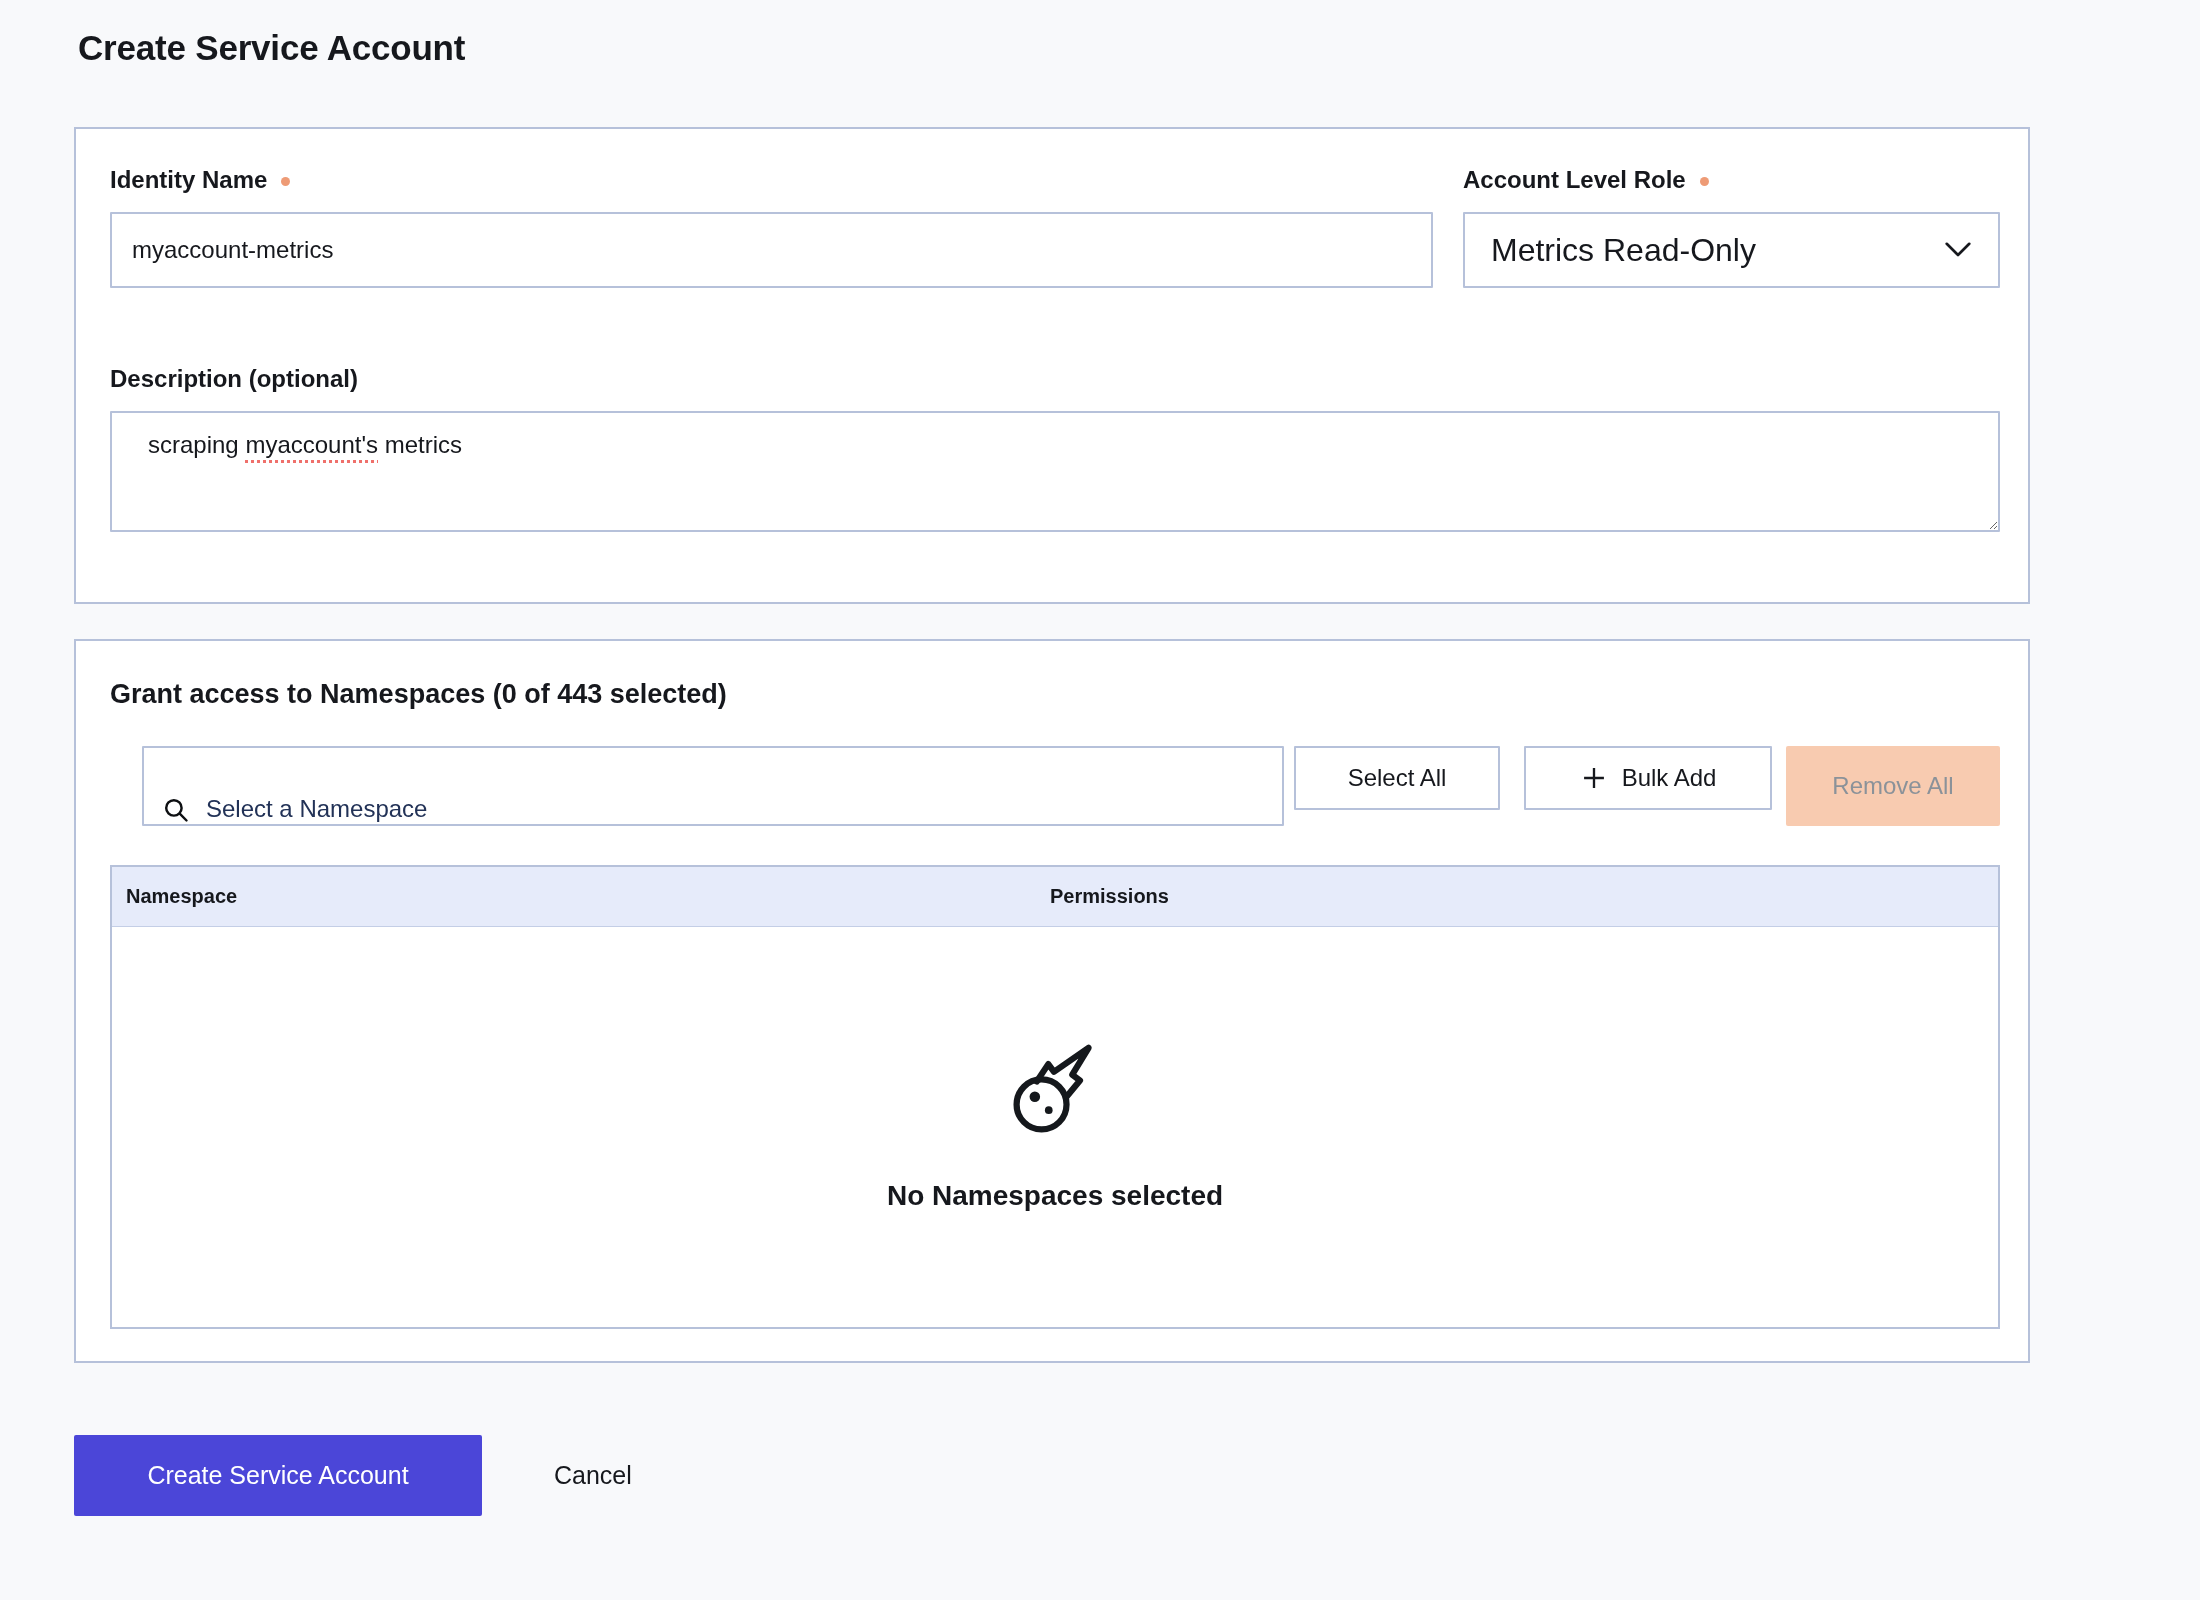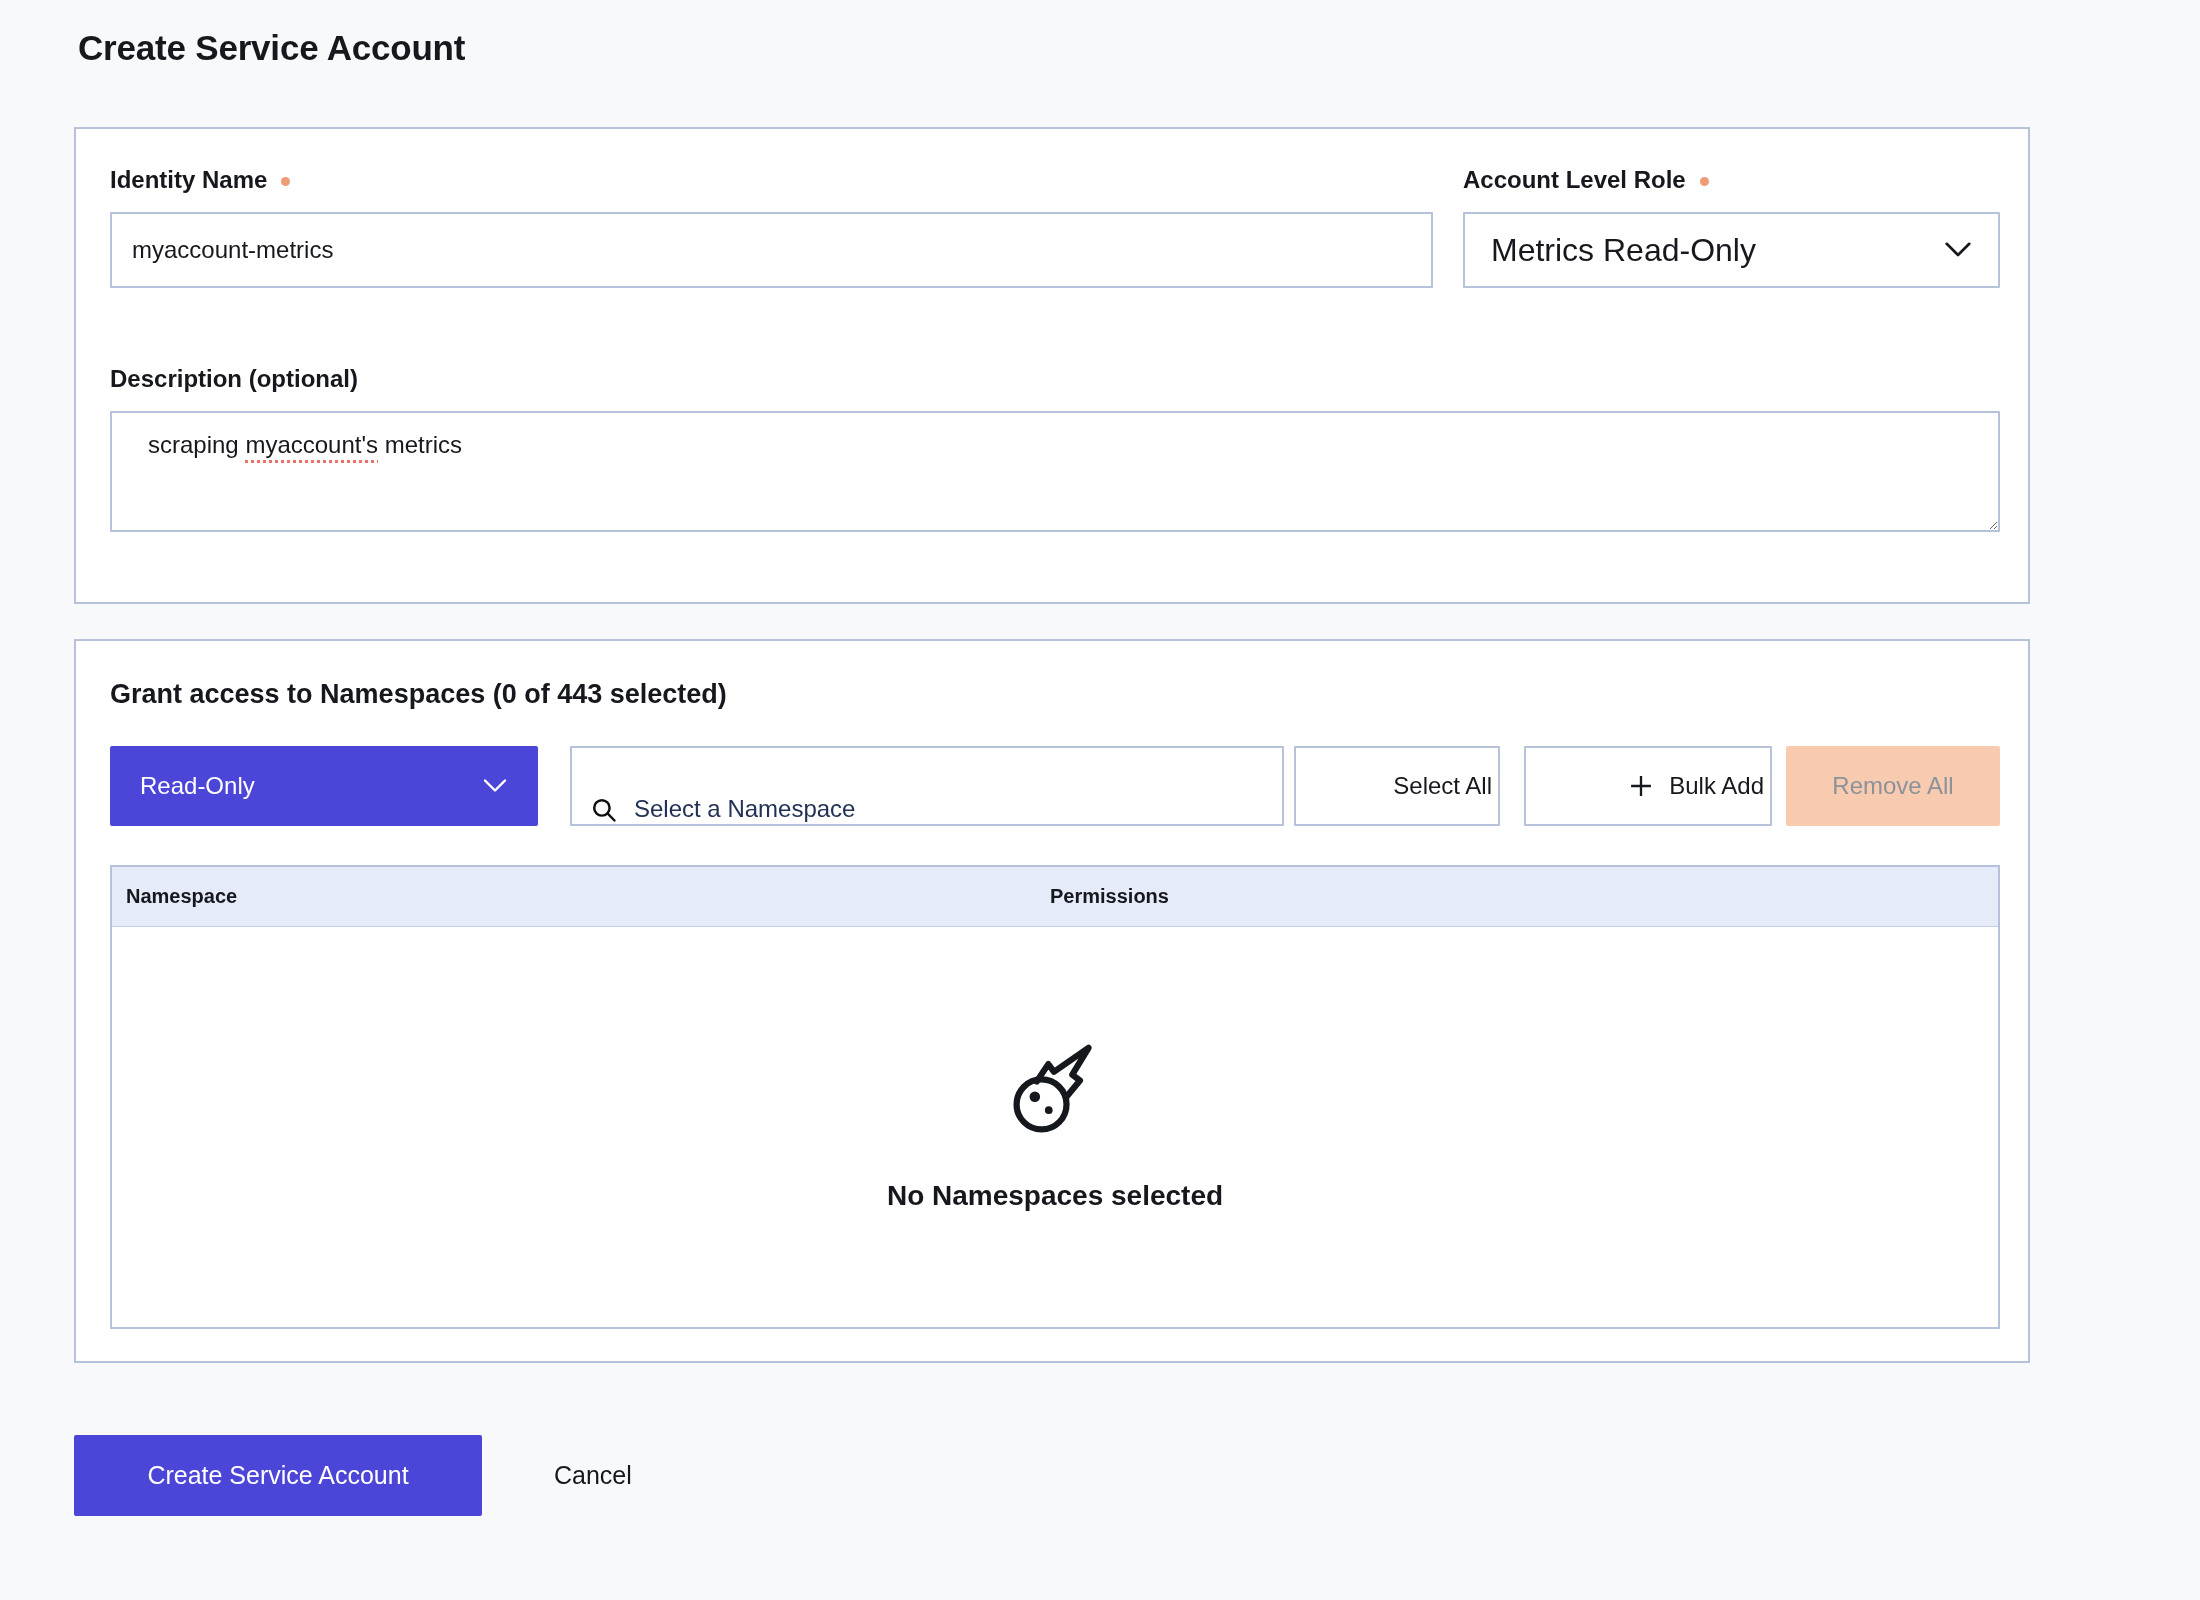--- a/index.html
+++ b/index.html
@@ -73,23 +73,23 @@
     flex:1;min-width:0;margin-left:32px;height:80px;
     border:2px solid var(--border);background:#fff;border-radius:1px;
     display:flex;align-items:flex-end;padding:0 18px;
   }
   .search-box input{
     flex:1;min-width:0;border:none;outline:none;background:transparent;
     font-family:inherit;font-size:24px;color:var(--placeholder);margin-left:14px;
   }
   .search-box input::placeholder{color:var(--placeholder);opacity:1;}
   .btn-light{
-    height:80px;border:2px solid var(--border);background:#fff;border-radius:1px;
+    height:64px;border:2px solid var(--border);background:#fff;border-radius:1px;
     font-family:inherit;font-size:24px;color:var(--text);
-    display:flex;align-items:center;justify-content:flex-end;cursor:pointer;
+    display:flex;align-items:center;justify-content:center;cursor:pointer;
   }
   .btn-select-all{width:206px;margin-left:10px;}
   .btn-bulk-add{width:248px;margin-left:24px;gap:14px;}
   .btn-remove-all{
     width:214px;margin-left:14px;height:80px;border:none;border-radius:2px;
     background:var(--disabled-bg);color:var(--disabled-text);
     font-family:inherit;font-size:24px;
     display:flex;align-items:center;justify-content:center;cursor:default;
   }
   .ns-table{margin-top:39px;border:2px solid var(--border);}
@@ -155,26 +155,20 @@
       <div class="textarea">
         <span>scraping </span><span class="misspelled">myaccount's</span><span> metrics</span>
       </div>
     </div>
   </section>
 
   <section class="card card-namespaces">
     <div class="ns-heading">Grant access to Namespaces (0 of 443 selected)</div>
 
     <div class="toolbar">
-      <button class="btn-role">
-        <span>Read-Only</span>
-        <svg class="chevron" width="26" height="16" viewBox="0 0 24 16" fill="none">
-          <path d="M2 2.5 L12 12.5 L22 2.5" stroke="#ffffff" stroke-width="2.4" stroke-linecap="round" stroke-linejoin="round"></path>
-        </svg>
-      </button>
 
       <div class="search-box">
         <svg width="28" height="28" viewBox="0 0 24 24" fill="none">
           <circle cx="10.2" cy="10.2" r="6.6" stroke="#0d0f12" stroke-width="2.1"></circle>
           <line x1="15.2" y1="15.2" x2="21" y2="21" stroke="#0d0f12" stroke-width="2.1" stroke-linecap="round"></line>
         </svg>
         <input type="text" placeholder="Select a Namespace" style="">
       </div>
 
       <button class="btn-light btn-select-all">

